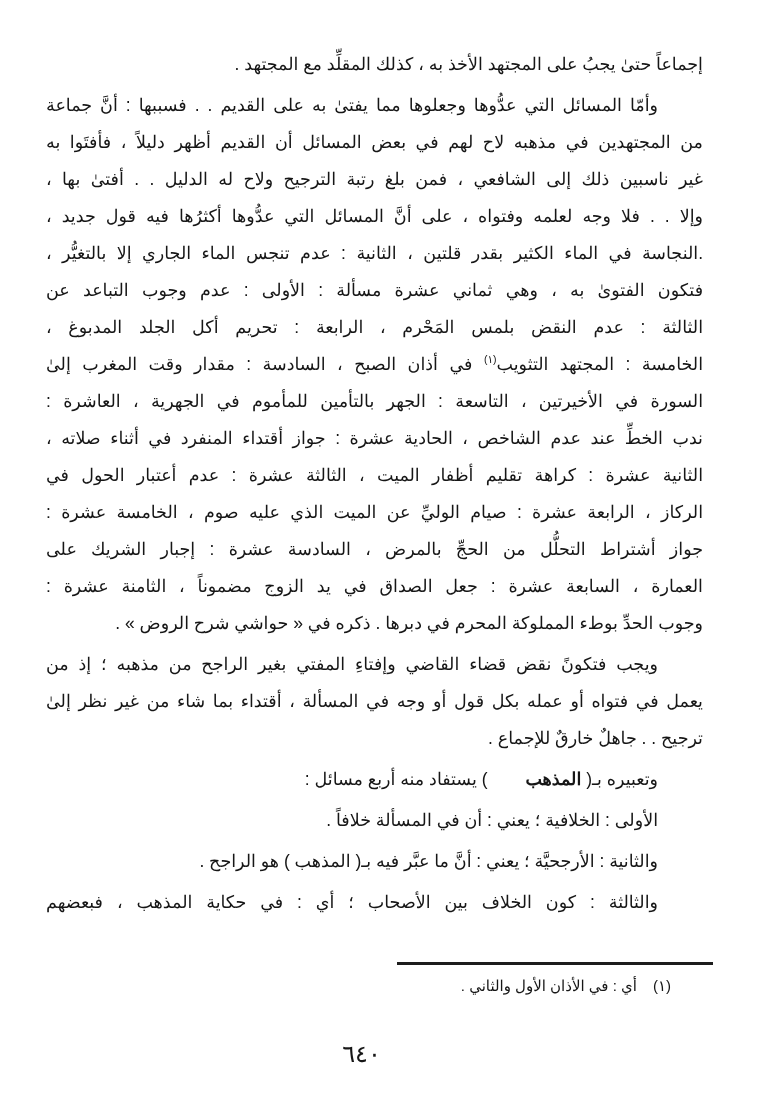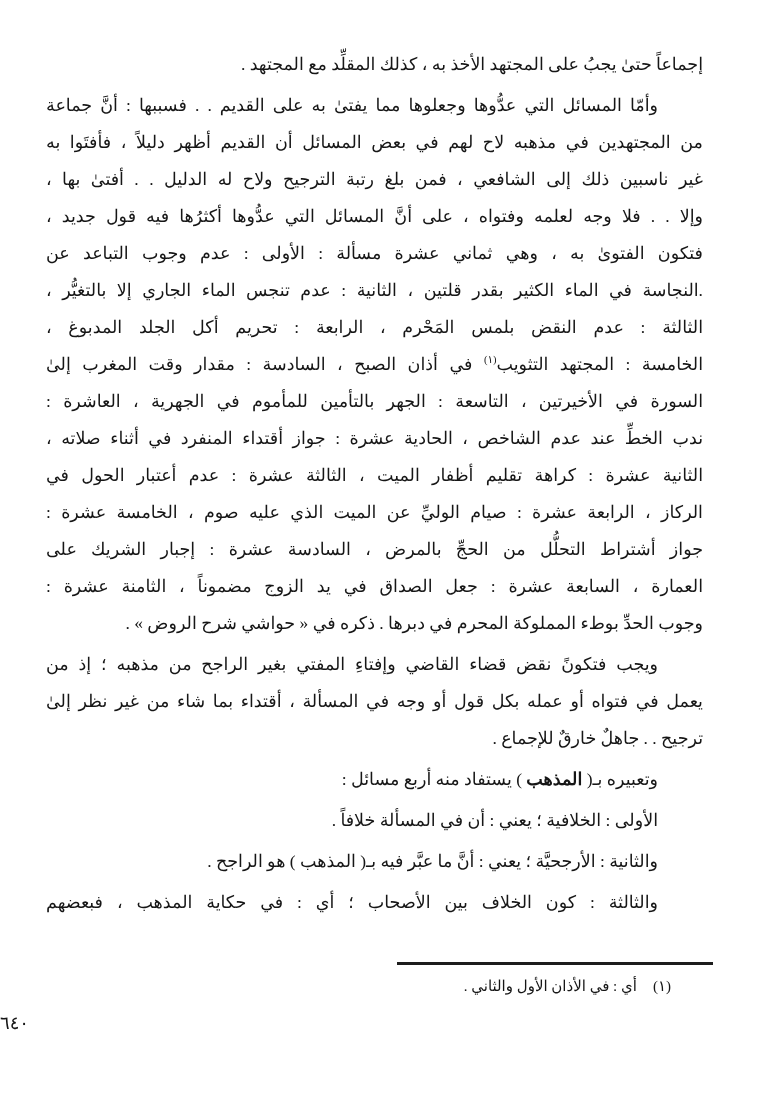--- a/index.html
+++ b/index.html
@@ -2,41 +2,41 @@
 <html lang="ar"><head>
 <meta charset="utf-8">
 <style>
   html, body { margin: 0; padding: 0; background: #ffffff; }
   .page {
     position: relative;
     width: 757px;
     height: 1104px;
     background: #ffffff;
     overflow: hidden;
-    font-family: Liberation Serif, serif;
+    font-family: Liberation Sans, sans-serif;
     color: #161616;
   }
   .text-body {
     position: absolute;
     top: 46px;
     right: 54px;
     left: 46px;
     direction: rtl;
   }
   .para { margin: 0 0 4px 0; }
   .line {
     font-size: 17.5px;
     line-height: 37px;
     text-align: justify;
     text-align-last: justify;
     white-space: normal;
   }
   .line.endline { text-align-last: right; }
   .line.indent { padding-right: 45px; }
-  .b { font-weight: bold; }
+  .b { font-weight: bold; margin-left: 33px; }
   .sup {
     font-size: 10.5px;
     vertical-align: super;
     line-height: 0;
   }
   .footnote-sep {
     position: absolute;
     top: 962px;
     right: 44px;
     width: 316px;
@@ -49,43 +49,44 @@
     left: 46px;
     direction: rtl;
     display: flex;
     gap: 16px;
     align-items: baseline;
     font-size: 15px;
     line-height: 24px;
   }
   .page-number {
     position: absolute;
-    top: 1012px;
+    top: 1040px;
     left: 0;
     right: 34px;
-    font-size: 18px;
+    text-align: center;
+    font-size: 24px;
     letter-spacing: 2px;
   }
 </style>
 </head>
 <body>
 
 <div class="page">
 
   <div class="text-body" id="text-body" dir="rtl">
       <div class="para">
         <div class="line endline"><span>إجماعاً حتىٰ يجبُ على المجتهد الأخذ به ، كذلك المقلِّد مع المجتهد .</span></div>
       </div>
       <div class="para">
         <div class="line indent"><span>وأمّا المسائل التي عدُّوها وجعلوها مما يفتىٰ به على القديم . . فسببها : أنَّ جماعة</span></div>
         <div class="line"><span>من المجتهدين في مذهبه لاح لهم في بعض المسائل أن القديم أظهر دليلاً ، فأفتَوا به</span></div>
         <div class="line"><span>غير ناسبين ذلك إلى الشافعي ، فمن بلغ رتبة الترجيح ولاح له الدليل . . أفتىٰ بها ،</span></div>
         <div class="line"><span>وإلا . . فلا وجه لعلمه وفتواه ، على أنَّ المسائل التي عدُّوها أكثرُها فيه قول جديد ،</span></div>
+        <div class="line"><span>.النجاسة في الماء الكثير بقدر قلتين ، الثانية : عدم تنجس الماء الجاري إلا بالتغيُّر ،</span></div>
         <div class="line"><span>فتكون الفتوىٰ به ، وهي ثماني عشرة مسألة : الأولى : عدم وجوب التباعد عن</span></div>
-        <div class="line"><span>.النجاسة في الماء الكثير بقدر قلتين ، الثانية : عدم تنجس الماء الجاري إلا بالتغيُّر ،</span></div>
         <div class="line"><span>الثالثة : عدم النقض بلمس المَحْرم ، الرابعة : تحريم أكل الجلد المدبوغ ،</span></div>
         <div class="line"><span>الخامسة : المجتهد التثويب</span><span class="sup">(١)</span><span> في أذان الصبح ، السادسة : مقدار وقت المغرب إلىٰ</span></div>
         <div class="line"><span>السورة في الأخيرتين ، التاسعة : الجهر بالتأمين للمأموم في الجهرية ، العاشرة :</span></div>
         <div class="line"><span>ندب الخطِّ عند عدم الشاخص ، الحادية عشرة : جواز أقتداء المنفرد في أثناء صلاته ،</span></div>
         <div class="line"><span>الثانية عشرة : كراهة تقليم أظفار الميت ، الثالثة عشرة : عدم أعتبار الحول في</span></div>
         <div class="line"><span>الركاز ، الرابعة عشرة : صيام الوليِّ عن الميت الذي عليه صوم ، الخامسة عشرة :</span></div>
         <div class="line"><span>جواز أشتراط التحلُّل من الحجِّ بالمرض ، السادسة عشرة : إجبار الشريك على</span></div>
         <div class="line"><span>العمارة ، السابعة عشرة : جعل الصداق في يد الزوج مضموناً ، الثامنة عشرة :</span></div>
         <div class="line endline"><span>وجوب الحدِّ بوطء المملوكة المحرم في دبرها . ذكره في « حواشي شرح الروض » .</span></div>
       </div>

